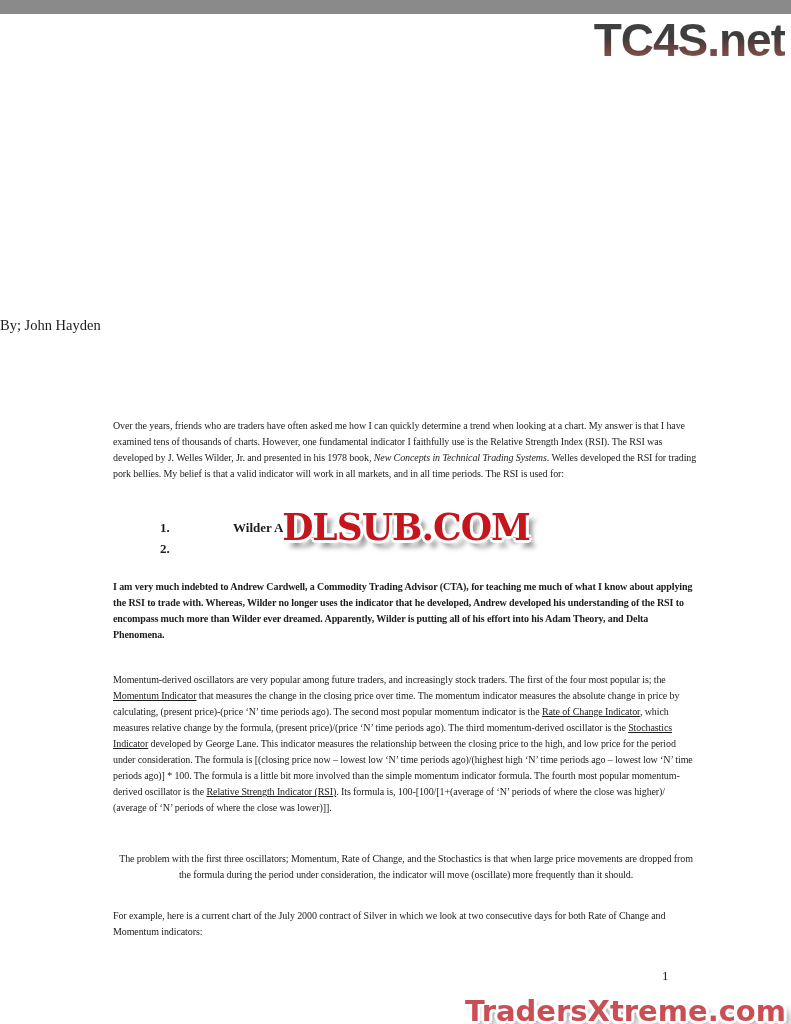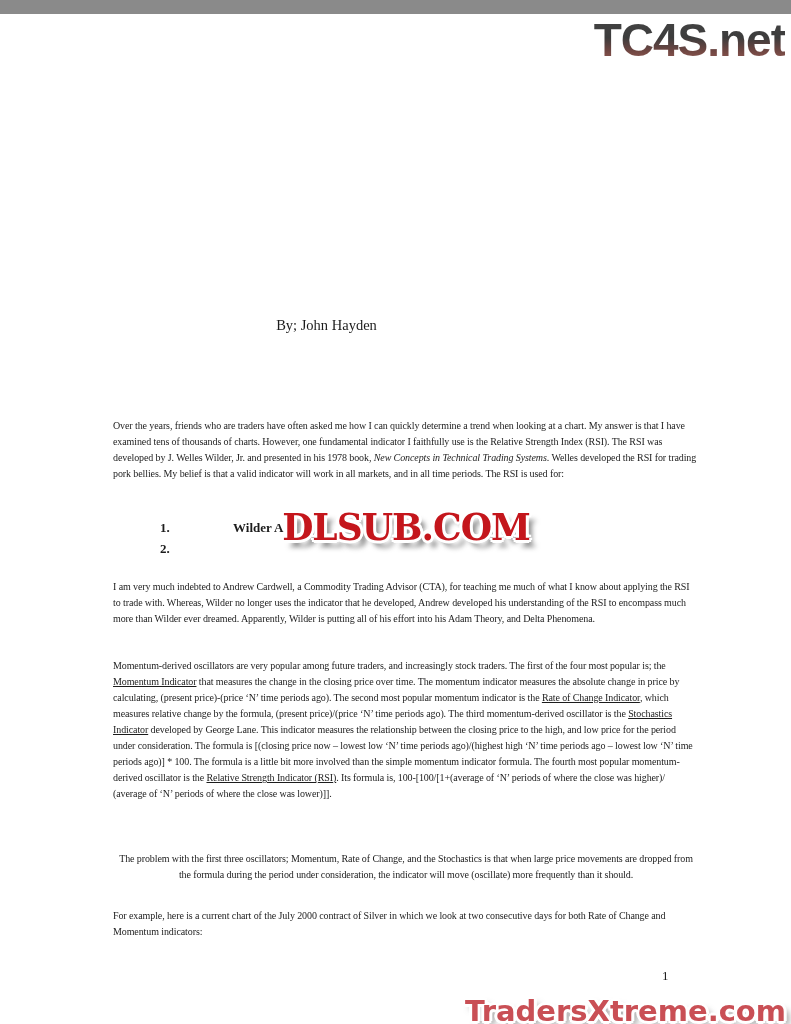--- a/index.html
+++ b/index.html
@@ -27,31 +27,31 @@
   }
   
   .title{
     position:absolute;top:171px;left:0;width:791px;
     margin:0;text-align:center;
     font-size:21.5px;line-height:28px;font-weight:normal;
   }
   .title span{display:block;}
   .byline{
     position:absolute;top:303px;left:0;width:653px;
-    text-align:center;font-size:14.5px;
+    text-align:left;font-size:14.5px;
   }
   
   .body{
     position:absolute;left:113px;width:586px;margin:0;
     font-size:10px;line-height:16px;letter-spacing:-0.1px;
     text-align:left;
   }
   .p1{top:404px;}
-  .p2{top:565px;}
-  .p3{top:644px;}
+  .p2{top:565px;font-weight:bold;}
+  .p3{top:658px;}
   .p4{top:837px;text-align:center;}
   .p5{top:894px;}
   .seg-italic{font-style:italic;}
   .seg-bold{font-weight:bold;}
   .seg-underline{text-decoration:underline;}
   
   .uses-list{position:absolute;left:113px;top:506px;width:586px;font-size:13px;}
   .list-row{position:relative;height:21px;}
   .list-num{position:absolute;left:47px;font-weight:bold;}
   .list-text{position:absolute;left:120px;white-space:nowrap;}

